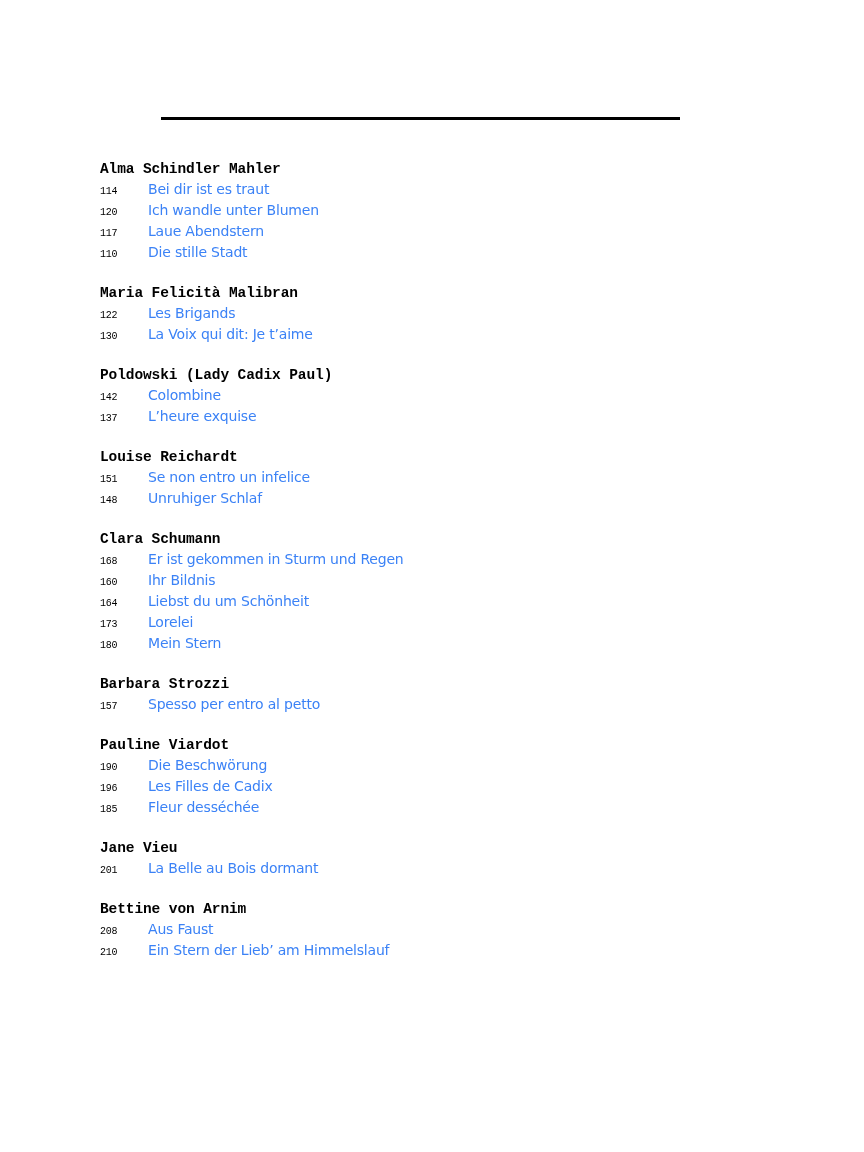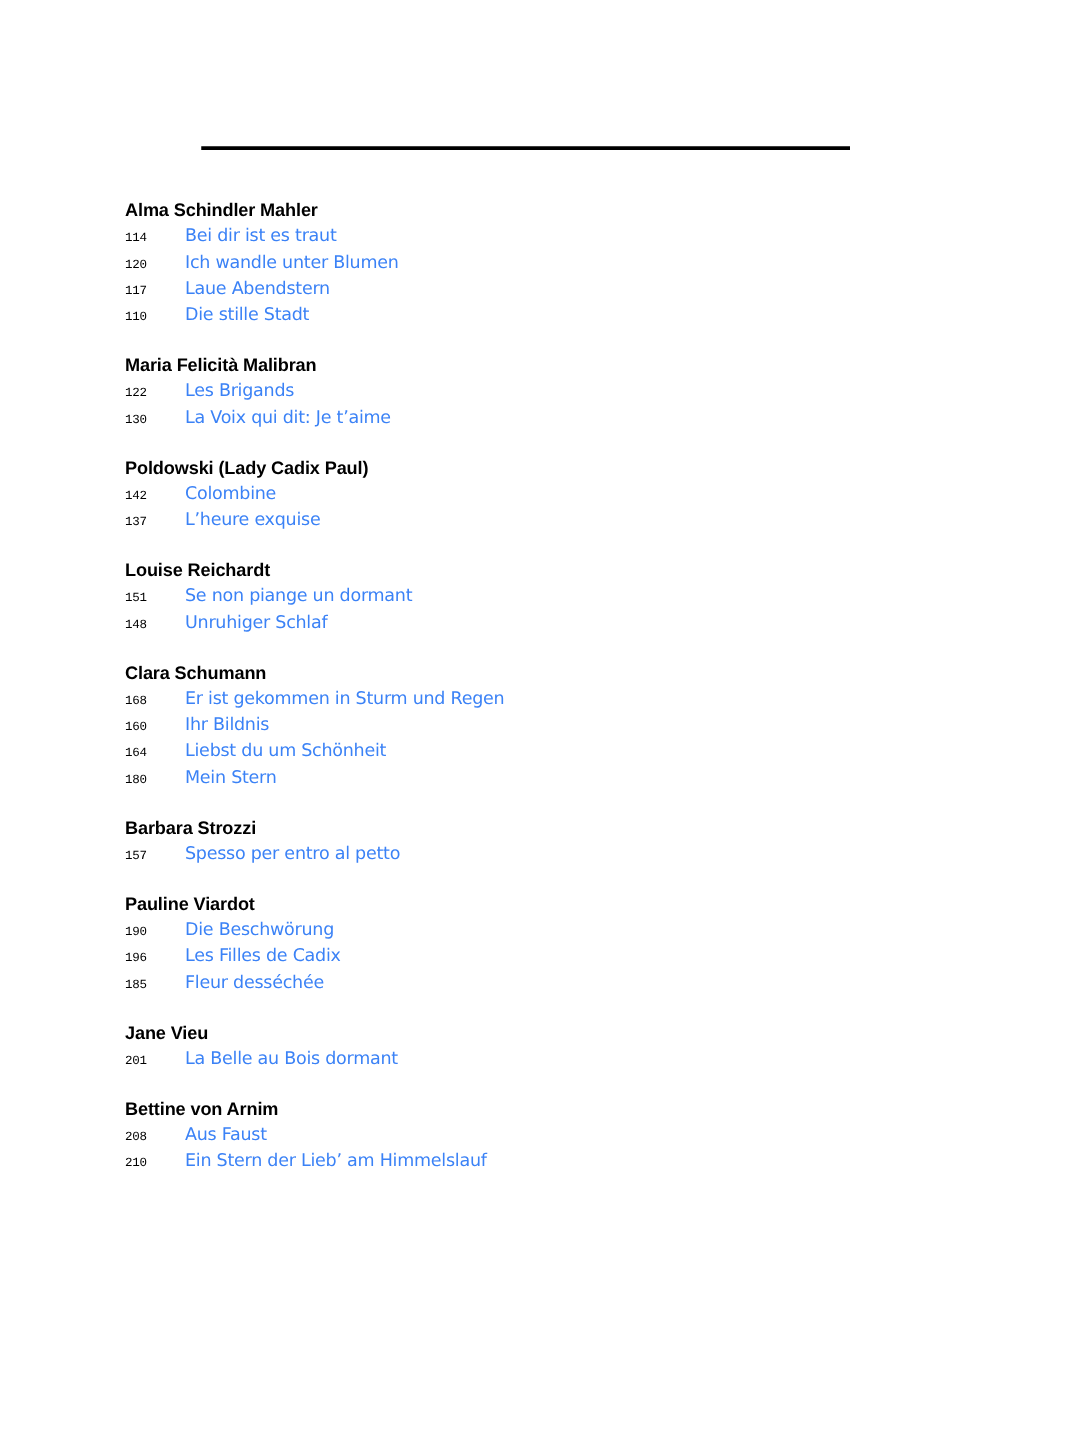--- a/index.html
+++ b/index.html
@@ -40,21 +40,21 @@
   }
 
   .composer-group {
     margin-bottom: 20px;
   }
   .composer-group:last-child {
     margin-bottom: 0;
   }
 
   .composer-name {
-    font-family: Liberation Sans, sans-serif;
+    font-family: Liberation Mono, monospace;
     font-weight: bold;
     font-size: 14.5px;
     line-height: 19px;
     color: #000000;
     letter-spacing: -0.1px;
     margin: 0 0 1px 0;
     white-space: nowrap;
   }
 
   .entry {
@@ -127,21 +127,21 @@
         </div>
         <div class="entry">
           <span class="entry-page">137</span>
           <span class="entry-title">L’heure exquise</span>
         </div>
       </div>
       <div class="composer-group">
         <div class="composer-name">Louise Reichardt</div>
         <div class="entry">
           <span class="entry-page">151</span>
-          <span class="entry-title">Se non piange un dormant</span>
+          <span class="entry-title">Se non entro un infelice</span>
         </div>
         <div class="entry">
           <span class="entry-page">148</span>
           <span class="entry-title">Unruhiger Schlaf</span>
         </div>
       </div>
       <div class="composer-group">
         <div class="composer-name">Clara Schumann</div>
         <div class="entry">
           <span class="entry-page">168</span>
@@ -149,20 +149,24 @@
         </div>
         <div class="entry">
           <span class="entry-page">160</span>
           <span class="entry-title">Ihr Bildnis</span>
         </div>
         <div class="entry">
           <span class="entry-page">164</span>
           <span class="entry-title">Liebst du um Schönheit</span>
         </div>
         <div class="entry">
+          <span class="entry-page">173</span>
+          <span class="entry-title">Lorelei</span>
+        </div>
+        <div class="entry">
           <span class="entry-page">180</span>
           <span class="entry-title">Mein Stern</span>
         </div>
       </div>
       <div class="composer-group">
         <div class="composer-name">Barbara Strozzi</div>
         <div class="entry">
           <span class="entry-page">157</span>
           <span class="entry-title">Spesso per entro al petto</span>
         </div>

